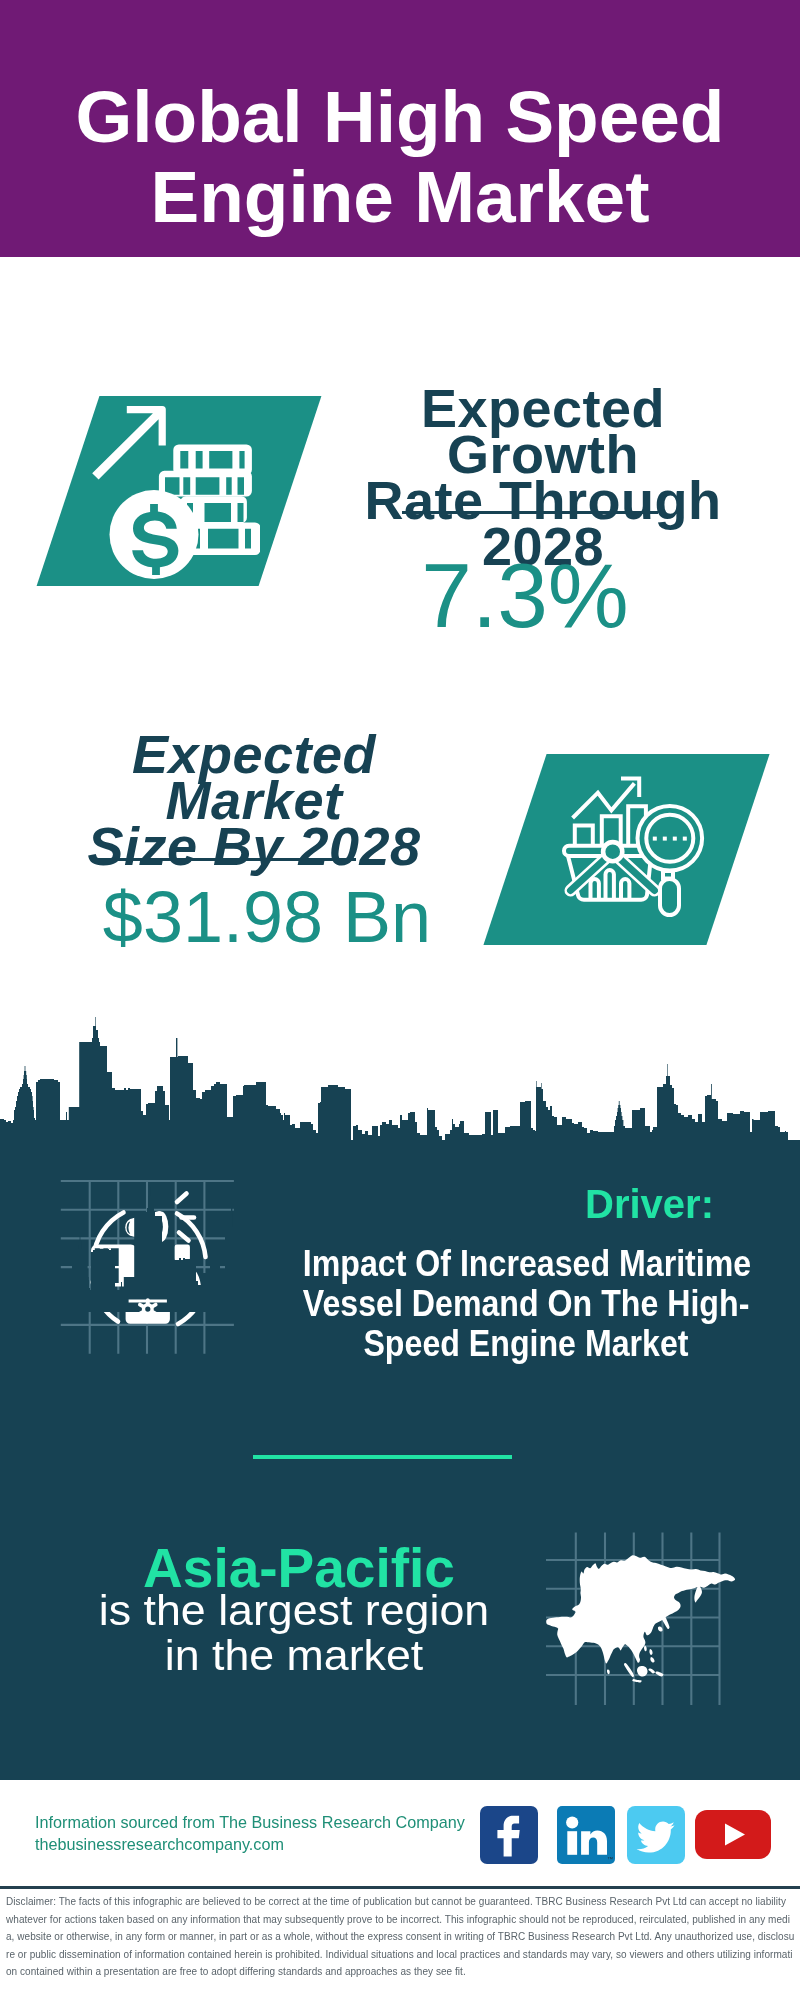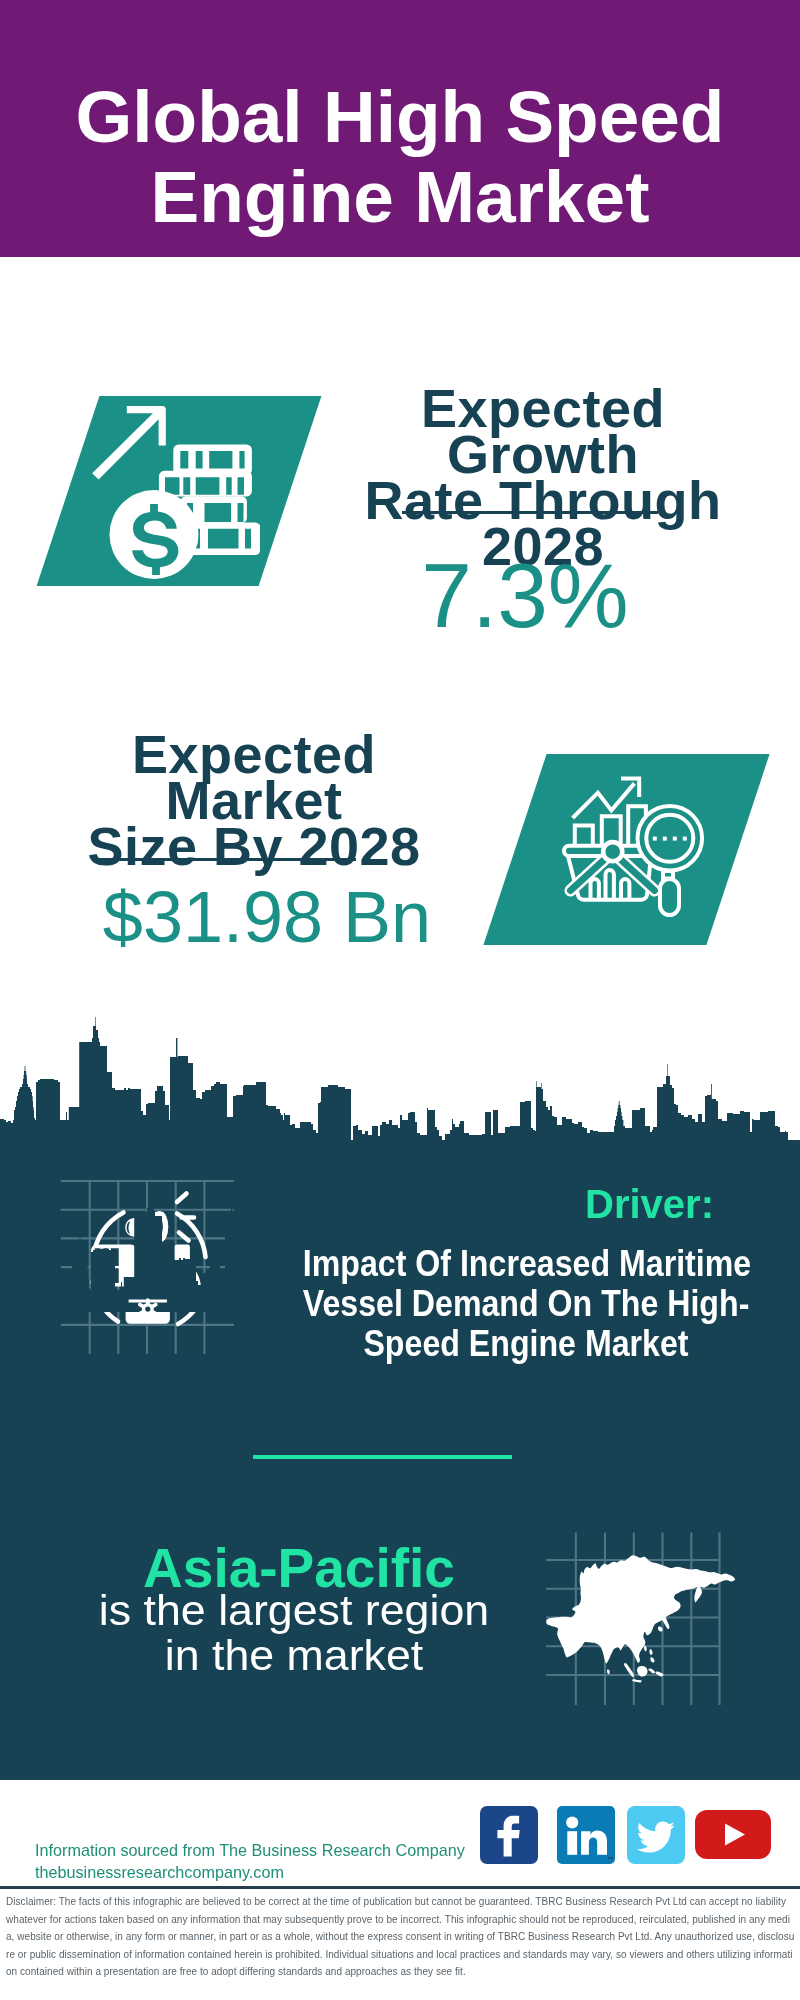--- a/index.html
+++ b/index.html
@@ -104,21 +104,21 @@
       <path d="M103 99 h10 v7.5 h-10 Z" fill="#1b9086"></path>
       <rect x="100" y="107" width="19" height="36" rx="9.5" fill="#1b9086"></rect>
     </g>
     <g fill="#ffffff">
       <rect x="92.8" y="64.6" width="4" height="4"></rect>
       <rect x="102.8" y="64.6" width="4" height="4"></rect>
       <rect x="112.8" y="64.6" width="4" height="4"></rect>
       <rect x="122.8" y="64.6" width="4" height="4"></rect>
     </g>
   </svg>
-  <div class="statlabel" style="left:64px;top:731px;width:380px;">
+  <div class="statlabel" style="left:64px;top:731px;width:380px;font-style:italic;">
     <span>Expected Market</span><br>
     <span>Size By 2028</span>
   </div>
   <div class="rule" style="left:98px;top:858px;width:258px;"></div>
   <div class="statval" style="left:72px;top:881px;width:390px;font-size:72px;">$31.98 Bn</div>
 
   <div class="darksec"></div>
   <svg class="skyline" viewBox="0 0 800 140" width="800" height="140" preserveAspectRatio="none">
     <path d="M 0 137 L 0 114 L 4 114 L 4 115 L 6 115 L 6 117 L 8 117 L 8 116 L 11 116 L 11 118 L 13 118 L 13 115 L 14 115 L 14 105 L 15 105 L 15 102 L 16 102 L 16 96 L 17 96 L 17 91 L 18 91 L 18 87 L 19 87 L 19 84 L 20 84 L 20 82 L 22 82 L 22 79 L 23 79 L 23 74 L 23.6 74 L 23.6 70 L 24 70 L 24 66 L 24.6 66 L 24.6 61 L 25.4 61 L 25.4 66 L 26.2 66 L 26.2 70 L 26.8 70 L 26.8 74 L 27 74 L 27 79 L 28 79 L 28 82 L 30 82 L 30 84 L 31 84 L 31 87 L 32 87 L 32 91 L 32.6 91 L 32.6 96 L 33 96 L 33 102 L 33.6 102 L 33.6 105 L 34 105 L 34 113 L 35 113 L 35 115 L 36 115 L 36 77 L 38 77 L 38 75 L 40 75 L 40 74 L 54 74 L 54 75 L 58 75 L 58 77 L 60 77 L 60 115 L 66 115 L 66 107 L 67 107 L 67 115 L 68.8 115 L 68.8 102 L 79.2 102 L 79.2 37 L 92 37 L 92 33 L 93 33 L 93 21 L 95 21 L 95 12 L 95.6 12 L 95.6 21 L 96 21 L 96 25 L 98 25 L 98 33 L 99 33 L 99 37 L 100 37 L 100 41 L 107 41 L 107 67 L 112 67 L 112 83 L 115 83 L 115 85 L 124 85 L 124 83 L 126 83 L 126 85 L 128 85 L 128 83 L 130 83 L 130 84 L 141 84 L 141 106 L 143 106 L 143 110 L 146 110 L 146 99 L 148 99 L 148 98 L 155 98 L 155 86 L 157 86 L 157 81 L 163 81 L 163 86 L 165 86 L 165 100 L 169 100 L 169 115 L 170 115 L 170 52 L 176 52 L 176 33 L 176.6 33 L 176.6 33 L 177.4 33 L 177.4 52 L 178 52 L 178 51 L 188 51 L 188 58 L 193 58 L 193 85 L 196 85 L 196 93 L 200 93 L 200 94 L 202 94 L 202 87 L 205 87 L 205 85 L 211 85 L 211 81 L 214 81 L 214 79 L 216 79 L 216 77 L 220 77 L 220 79 L 227 79 L 227 112 L 233 112 L 233 91 L 236 91 L 236 90 L 243 90 L 243 81 L 244 81 L 244 80 L 256 80 L 256 77 L 258 77 L 258 77 L 266 77 L 266 100 L 268 100 L 268 101 L 276 101 L 276 104 L 280 104 L 280 108 L 281 108 L 281 110 L 283 110 L 283 115 L 284 115 L 284 108 L 285 108 L 285 110 L 290 110 L 290 120 L 292 120 L 292 119 L 295 119 L 295 123 L 300 123 L 300 117 L 311 117 L 311 119 L 313 119 L 313 125 L 316 125 L 316 128 L 318 128 L 318 98 L 320 98 L 320 97 L 321 97 L 321 82 L 328 82 L 328 80 L 338 80 L 338 82 L 345 82 L 345 84 L 346 84 L 346 84 L 351 84 L 351 136 L 353 136 L 353 121 L 356 121 L 356 120 L 358 120 L 358 125 L 362 125 L 362 129 L 365 129 L 365 126 L 368 126 L 368 130 L 372 130 L 372 121 L 375 121 L 375 121 L 378 121 L 378 131 L 380 131 L 380 120 L 382 120 L 382 117 L 386 117 L 386 119 L 389 119 L 389 115 L 392 115 L 392 120 L 398 120 L 398 123 L 400 123 L 400 110 L 402 110 L 402 115 L 408 115 L 408 108 L 410 108 L 410 107 L 415 107 L 415 117 L 417 117 L 417 128 L 420 128 L 420 130 L 427 130 L 427 103 L 428 103 L 428 105 L 435 105 L 435 122 L 437 122 L 437 125 L 439 125 L 439 131 L 442 131 L 442 137 L 445 137 L 445 129 L 450 129 L 450 125 L 452 125 L 452 114 L 453 114 L 453 119 L 455 119 L 455 122 L 459 122 L 459 119 L 460 119 L 460 116 L 464 116 L 464 128 L 469 128 L 469 130 L 482 130 L 482 129 L 485 129 L 485 107 L 487 107 L 487 107 L 491 107 L 491 130 L 493 130 L 493 105 L 495 105 L 495 105 L 498 105 L 498 128 L 505 128 L 505 122 L 510 122 L 510 121 L 515 121 L 515 121 L 520 121 L 520 97 L 525 97 L 525 96 L 531 96 L 531 123 L 533 123 L 533 125 L 535 125 L 535 126 L 536 126 L 536 76 L 536.6 76 L 536.6 82 L 541 82 L 541 78 L 541.6 78 L 541.6 84 L 543 84 L 543 96 L 546 96 L 546 102 L 548 102 L 548 105 L 550 105 L 550 101 L 552 101 L 552 111 L 554 111 L 554 112 L 557 112 L 557 120 L 562 120 L 562 112 L 566 112 L 566 114 L 572 114 L 572 118 L 574 118 L 574 119 L 578 119 L 578 117 L 582 117 L 582 122 L 584 122 L 584 123 L 587 123 L 587 128 L 590 128 L 590 125 L 593 125 L 593 126 L 598 126 L 598 127 L 604 127 L 604 127 L 614 127 L 614 121 L 615 121 L 615 115 L 616 115 L 616 111 L 617 111 L 617 107 L 617.6 107 L 617.6 103 L 618.2 103 L 618.2 100 L 618.8 100 L 618.8 96 L 619.6 96 L 619.6 100 L 620.4 100 L 620.4 103 L 621 103 L 621 107 L 621.6 107 L 621.6 111 L 622.4 111 L 622.4 115 L 623.4 115 L 623.4 121 L 625 121 L 625 123 L 632 123 L 632 105 L 640 105 L 640 103 L 645 103 L 645 121 L 650 121 L 650 127 L 652 127 L 652 125 L 653 125 L 653 122 L 657 122 L 657 82 L 663 82 L 663 79 L 666 79 L 666 71 L 667 71 L 667 59 L 667.6 59 L 667.6 71 L 670 71 L 670 80 L 672 80 L 672 83 L 674 83 L 674 99 L 676 99 L 676 100 L 678 100 L 678 108 L 681 108 L 681 110 L 684 110 L 684 112 L 688 112 L 688 110 L 692 110 L 692 114 L 695 114 L 695 117 L 698 117 L 698 109 L 702 109 L 702 117 L 705 117 L 705 91 L 707 91 L 707 90 L 711 90 L 711 79 L 711.8 79 L 711.8 94 L 716 94 L 716 96 L 718 96 L 718 114 L 722 114 L 722 116 L 727 116 L 727 108 L 733 108 L 733 109 L 740 109 L 740 106 L 744 106 L 744 107 L 750 107 L 750 127 L 752 127 L 752 114 L 753.5 114 L 753.5 115 L 760 115 L 760 107 L 768 107 L 768 106 L 775 106 L 775 121 L 778 121 L 778 122 L 780 122 L 780 127 L 785 127 L 785 126 L 786 126 L 786 127 L 788 127 L 788 137 L 800 137 L 800 137 Z" fill="#174253"></path>
   </svg>
@@ -202,21 +202,21 @@
 
   <svg class="icnwrap" style="left:545px;top:1525px;" width="200" height="180" viewBox="0 0 200 180">
     <g stroke="#4e7586" stroke-width="2.1" fill="none">
       <path d="M30.8 7.5 V180 M60 7.5 V180 M88.8 7.5 V180 M117.5 7.5 V180 M146.3 7.5 V180 M174.5 7.5 V180"></path>
       <path d="M1 35 H175 M1 63.8 H175 M1 92.5 H175 M1 121.3 H175 M1 150 H175"></path>
     </g>
     <path fill="#ffffff" d="M34.7 55.0C34.7 53.4 34.9 51.4 35.2 50.0C35.5 48.6 36.1 46.8 36.6 46.5C37.1 46.2 37.9 48.7 38.4 48.4C38.9 48.1 38.9 45.6 39.5 44.5C40.1 43.4 41.2 42.2 42.2 42.0C43.2 41.8 44.2 43.5 45.2 43.2C46.2 42.9 47.1 40.8 48.0 40.0C48.9 39.2 49.8 38.0 50.4 38.2C51.0 38.4 51.2 40.5 51.8 41.4C52.4 42.3 53.0 43.9 53.8 43.8C54.6 43.7 55.5 41.8 56.4 41.0C57.3 40.2 58.4 39.0 59.4 38.8C60.4 38.6 61.4 39.9 62.4 39.8C63.4 39.7 64.3 38.7 65.4 38.2C66.5 37.7 67.7 36.9 68.8 36.8C69.9 36.7 71.0 37.7 72.2 37.4C73.4 37.1 74.6 35.5 75.8 35.2C77.0 34.9 78.2 36.1 79.4 35.8C80.6 35.5 81.9 34.1 83.2 33.2C84.5 32.3 85.7 30.9 87.0 30.5C88.3 30.1 89.7 30.6 91.0 31.0C92.3 31.4 93.6 32.7 95.0 32.8C96.4 32.9 98.1 31.4 99.5 31.8C100.9 32.2 102.2 34.3 103.5 35.2C104.8 36.1 105.8 36.7 107.0 37.2C108.2 37.7 109.5 37.6 111.0 38.0C112.5 38.4 114.3 39.2 116.0 39.8C117.7 40.4 119.2 40.9 121.0 41.4C122.8 41.9 124.8 42.9 126.5 43.0C128.2 43.1 129.8 41.9 131.5 41.8C133.2 41.7 134.8 42.1 136.5 42.4C138.2 42.7 139.8 43.4 141.5 43.8C143.2 44.2 144.9 44.6 146.5 44.6C148.1 44.6 149.5 43.9 151.0 44.0C152.5 44.1 154.0 45.1 155.5 45.4C157.0 45.7 158.5 45.7 160.0 46.0C161.5 46.3 163.1 47.0 164.5 47.2C165.9 47.4 167.2 46.8 168.5 47.0C169.8 47.2 171.2 47.8 172.5 48.2C173.8 48.6 175.2 49.5 176.5 49.6C177.8 49.7 178.8 48.6 180.0 48.6C181.2 48.6 182.4 49.2 183.5 49.6C184.6 50.0 185.6 50.3 186.5 50.8C187.4 51.3 188.4 51.9 189.0 52.6C189.6 53.3 190.4 54.2 190.0 54.8C189.6 55.4 187.8 56.3 186.5 56.4C185.2 56.5 183.8 55.3 182.5 55.2C181.2 55.1 180.4 55.2 179.0 55.6C177.6 56.0 175.5 56.9 174.0 57.6C172.5 58.3 171.3 59.5 170.0 59.6C168.7 59.7 167.5 58.2 166.3 58.4C165.0 58.6 163.8 60.2 162.5 60.9C161.2 61.6 160.2 62.6 158.8 62.7C157.4 62.8 155.5 61.5 154.0 61.6C152.5 61.7 151.3 62.7 150.0 63.1C148.7 63.5 147.5 63.8 146.3 64.0C145.1 64.2 144.0 64.4 143.0 64.6C142.0 64.8 141.0 65.0 140.0 65.2C139.0 65.5 138.0 65.7 137.0 66.1C136.0 66.5 134.8 67.2 133.8 67.7C132.8 68.2 131.7 68.6 131.0 69.1C130.3 69.6 129.7 70.3 129.4 70.9C129.1 71.5 128.9 72.0 129.0 72.6C129.1 73.2 129.5 74.0 130.0 74.6C130.5 75.2 131.4 75.7 132.0 76.1C132.6 76.5 133.3 76.7 133.8 77.1C134.3 77.5 134.7 78.0 135.0 78.6C135.3 79.2 135.6 80.2 135.6 80.9C135.6 81.7 135.1 82.5 134.8 83.1C134.5 83.7 134.3 84.1 133.8 84.6C133.3 85.1 132.6 85.7 132.0 86.1C131.4 86.5 130.8 86.7 130.0 87.1C129.2 87.5 128.3 88.0 127.5 88.4C126.7 88.8 125.8 89.1 125.0 89.6C124.2 90.0 123.3 90.6 122.5 91.1C121.7 91.6 120.8 92.2 120.0 92.7C119.2 93.2 118.6 93.6 118.0 94.1C117.4 94.6 117.1 95.2 116.5 95.6C115.9 96.0 115.2 96.3 114.5 96.6C113.8 96.9 113.1 97.1 112.5 97.4C111.9 97.7 111.1 98.1 110.6 98.6C110.1 99.1 109.6 99.6 109.2 100.2C108.8 100.8 108.5 101.5 108.2 102.2C107.9 102.9 107.7 103.8 107.4 104.6C107.1 105.4 106.8 106.3 106.4 107.0C106.0 107.7 105.5 108.3 105.0 108.8C104.5 109.3 103.9 109.8 103.4 110.0C102.9 110.2 102.2 110.5 101.8 110.2C101.4 109.9 101.1 109.0 100.8 108.4C100.5 107.8 100.1 106.7 99.8 106.8C99.5 106.9 99.0 108.1 98.8 108.8C98.6 109.5 98.4 110.4 98.4 111.2C98.4 112.0 98.7 112.9 99.0 113.6C99.3 114.3 99.8 114.9 100.0 115.6C100.2 116.3 100.5 117.2 100.4 118.0C100.3 118.8 99.8 119.7 99.4 120.4C99.0 121.1 98.5 121.7 98.0 122.4C97.5 123.1 97.1 123.7 96.6 124.4C96.1 125.1 95.6 126.0 95.2 126.8C94.8 127.6 94.4 128.5 94.2 129.4C94.0 130.3 94.1 131.1 94.2 132.0C94.3 132.9 95.0 133.8 95.0 134.6C95.0 135.4 94.7 136.5 94.4 137.0C94.1 137.5 93.5 138.0 93.0 137.8C92.5 137.6 92.1 136.5 91.6 135.6C91.1 134.7 90.7 133.6 90.2 132.6C89.7 131.6 89.3 130.5 88.8 129.6C88.3 128.7 87.9 127.8 87.4 127.0C86.9 126.2 86.4 125.4 85.8 124.6C85.2 123.8 84.6 122.9 84.0 122.2C83.4 121.5 82.7 120.9 82.0 120.4C81.3 119.9 80.6 119.1 80.0 119.2C79.4 119.3 78.9 120.3 78.4 121.0C77.9 121.7 77.5 122.5 77.0 123.2C76.5 123.9 76.0 125.4 75.6 125.4C75.2 125.4 74.8 123.9 74.4 123.4C74.0 122.9 73.6 122.3 73.0 122.2C72.4 122.1 71.2 122.6 70.5 123.0C69.8 123.4 69.0 123.9 68.5 124.5C68.0 125.1 67.9 125.8 67.5 126.6C67.1 127.4 66.5 128.5 66.0 129.5C65.5 130.5 65.2 131.7 64.7 132.8C64.2 133.9 63.6 135.0 63.0 136.0C62.4 137.0 61.8 138.6 61.3 138.6C60.8 138.6 60.4 137.1 60.0 136.0C59.6 134.9 59.3 133.3 59.0 132.0C58.7 130.7 58.4 129.2 58.0 128.0C57.6 126.8 57.3 125.6 56.8 124.5C56.3 123.4 55.8 122.4 55.2 121.6C54.6 120.8 53.9 120.1 53.2 119.6C52.5 119.1 51.8 118.7 51.0 118.4C50.2 118.1 49.4 118.0 48.5 117.8C47.6 117.6 46.5 117.5 45.5 117.4C44.5 117.3 43.4 117.3 42.5 117.2C41.6 117.1 41.0 116.8 40.3 117.0C39.6 117.2 39.0 117.9 38.4 118.7C37.8 119.5 37.4 120.6 36.6 121.6C35.8 122.6 34.7 123.8 33.7 124.8C32.8 125.8 32.0 126.7 30.9 127.6C29.8 128.5 28.4 129.3 27.2 130.0C26.0 130.7 24.4 131.4 23.5 131.8C22.6 132.2 22.2 132.8 21.6 132.3C21.0 131.8 20.5 130.3 20.0 129.0C19.5 127.7 19.1 125.6 18.7 124.4C18.3 123.2 17.9 122.7 17.4 121.8C16.9 120.9 16.5 119.8 16.0 118.8C15.5 117.8 15.1 116.6 14.6 115.6C14.1 114.5 13.6 113.6 13.2 112.5C12.8 111.4 12.3 110.3 12.2 109.2C12.1 108.1 12.5 106.9 12.6 106.0C12.8 105.1 13.4 104.2 13.1 103.6C12.8 103.0 11.9 102.6 11.0 102.2C10.1 101.8 9.0 101.7 8.0 101.4C7.0 101.1 5.8 100.6 4.8 100.2C3.8 99.8 2.5 99.6 1.9 99.0C1.3 98.4 1.2 97.3 1.2 96.5C1.2 95.7 1.3 95.0 1.9 94.4C2.5 93.9 3.6 93.5 4.6 93.2C5.6 92.9 6.9 92.9 8.0 92.7C9.1 92.5 10.3 92.4 11.5 92.3C12.7 92.2 13.8 92.1 15.0 92.0C16.2 91.9 17.3 91.7 18.5 91.7C19.7 91.7 20.9 91.7 22.0 91.8C23.1 91.9 24.3 92.5 25.2 92.4C26.1 92.3 26.9 91.9 27.6 91.4C28.3 90.9 28.9 89.9 29.4 89.2C29.9 88.5 30.7 87.6 30.6 87.0C30.5 86.4 29.6 86.0 29.0 85.6C28.4 85.2 27.3 84.9 27.2 84.4C27.1 83.9 27.9 83.0 28.6 82.4C29.3 81.8 30.5 81.3 31.4 80.8C32.3 80.3 33.5 80.0 34.2 79.2C34.9 78.4 35.3 77.2 35.6 76.0C35.9 74.8 36.0 73.3 36.0 72.0C36.0 70.7 35.4 69.3 35.4 68.0C35.4 66.7 35.9 65.4 35.8 64.0C35.7 62.6 35.2 61.0 35.0 59.5C34.8 58.0 34.7 56.6 34.7 55.0ZM153.8 60.5C154.5 60.6 155.5 62.4 156.0 63.5C156.5 64.6 157.0 65.9 157.0 67.0C157.0 68.1 156.5 69.0 156.0 70.0C155.5 71.0 154.7 72.1 154.0 73.0C153.3 73.9 152.6 74.8 152.0 75.5C151.4 76.2 150.9 77.6 150.5 77.5C150.1 77.4 149.7 76.1 149.5 75.0C149.3 73.9 149.3 72.3 149.5 71.0C149.7 69.7 150.1 68.3 150.5 67.0C150.9 65.7 151.5 64.1 152.0 63.0C152.5 61.9 153.1 60.4 153.8 60.5ZM118.0 89.5C118.8 89.7 119.8 91.0 120.5 92.0C121.2 93.0 121.5 94.3 122.0 95.5C122.5 96.7 123.1 97.8 123.5 99.0C123.9 100.2 124.6 101.7 124.5 102.5C124.4 103.3 123.6 104.2 123.0 104.0C122.4 103.8 121.7 102.5 121.0 101.5C120.3 100.5 119.7 99.2 119.0 98.0C118.3 96.8 117.5 95.7 117.0 94.5C116.5 93.3 115.8 91.8 116.0 91.0C116.2 90.2 117.2 89.3 118.0 89.5ZM121.0 81.5C121.8 81.5 122.9 82.3 123.5 83.0C124.1 83.7 124.7 84.8 124.5 85.5C124.3 86.2 123.2 87.0 122.5 87.0C121.8 87.0 120.6 86.2 120.0 85.5C119.4 84.8 118.8 83.7 119.0 83.0C119.2 82.3 120.2 81.5 121.0 81.5ZM115.0 101.5C115.7 101.6 116.6 102.3 117.0 103.0C117.4 103.7 117.8 104.9 117.5 105.5C117.2 106.1 116.2 106.6 115.5 106.5C114.8 106.4 113.9 105.7 113.5 105.0C113.1 104.3 112.8 103.1 113.0 102.5C113.2 101.9 114.3 101.4 115.0 101.5ZM80.5 138.0C81.3 138.4 82.9 140.6 84.0 142.0C85.1 143.4 86.2 145.1 87.0 146.5C87.8 147.9 88.9 149.6 89.0 150.5C89.1 151.4 88.2 152.3 87.5 152.0C86.8 151.7 85.5 149.8 84.5 148.5C83.5 147.2 82.4 145.5 81.5 144.0C80.6 142.5 79.2 140.5 79.0 139.5C78.8 138.5 79.7 137.6 80.5 138.0ZM88.5 154.0C89.3 153.8 91.2 154.8 92.5 155.0C93.8 155.2 96.0 155.1 96.5 155.5C97.0 155.9 96.3 157.2 95.5 157.5C94.7 157.8 92.8 157.2 91.5 157.0C90.2 156.8 88.0 156.5 87.5 156.0C87.0 155.5 87.7 154.2 88.5 154.0ZM93.5 142.0C94.5 141.2 96.7 140.8 98.0 141.0C99.3 141.2 100.8 142.0 101.5 143.0C102.2 144.0 102.7 145.8 102.5 147.0C102.3 148.2 101.5 149.8 100.5 150.5C99.5 151.2 97.7 151.7 96.5 151.5C95.3 151.3 94.2 150.5 93.5 149.5C92.8 148.5 92.0 146.8 92.0 145.5C92.0 144.2 92.5 142.8 93.5 142.0ZM105.0 124.0C105.4 123.7 106.6 124.8 107.0 125.5C107.4 126.2 107.7 127.8 107.5 128.5C107.3 129.2 106.5 130.2 106.0 130.0C105.5 129.8 104.7 128.5 104.5 127.5C104.3 126.5 104.6 124.3 105.0 124.0ZM106.0 132.0C106.5 131.8 107.9 132.8 108.5 133.5C109.1 134.2 109.7 135.8 109.5 136.5C109.3 137.2 108.2 137.8 107.5 137.5C106.8 137.2 105.8 135.9 105.5 135.0C105.2 134.1 105.5 132.2 106.0 132.0ZM104.5 143.5C105.2 143.4 106.6 143.9 107.5 144.5C108.4 145.1 109.9 146.3 110.0 147.0C110.1 147.7 108.8 148.6 108.0 148.5C107.2 148.4 106.2 147.1 105.5 146.5C104.8 145.9 103.7 145.5 103.5 145.0C103.3 144.5 103.8 143.6 104.5 143.5ZM111.5 146.5C112.3 146.4 114.3 147.0 115.5 147.5C116.7 148.0 118.3 148.8 118.5 149.5C118.7 150.2 117.4 151.4 116.5 151.5C115.6 151.6 114.0 150.6 113.0 150.0C112.0 149.4 110.8 148.6 110.5 148.0C110.2 147.4 110.7 146.6 111.5 146.5ZM100.0 120.5C100.4 120.4 101.2 121.7 101.5 122.5C101.8 123.3 101.8 124.9 101.5 125.5C101.2 126.1 100.4 126.4 100.0 126.0C99.6 125.6 99.0 123.9 99.0 123.0C99.0 122.1 99.6 120.6 100.0 120.5ZM62.5 144.5C62.9 144.3 64.2 144.8 64.5 145.5C64.8 146.2 64.8 147.9 64.5 148.5C64.2 149.1 63.4 149.3 63.0 149.0C62.6 148.7 62.1 147.2 62.0 146.5C61.9 145.8 62.1 144.7 62.5 144.5Z"></path>
   </svg>
 
   <div class="ftr"></div>
-  <div class="srctxt" style="left:35px;top:1812px;margin-top:28px;">
+  <div class="srctxt" style="left:35px;top:1812px;">
     <div>Information sourced from The Business Research Company</div>
     <div>thebusinessresearchcompany.com</div>
   </div>
   <div class="socialrow">
     <svg class="soc" style="left:480px;top:1806px;" width="58" height="58" viewBox="0 0 58 58">
       <rect x="0" y="0" width="58" height="58" rx="7" fill="#1b4689"></rect>
       <path d="M39.1 9.8 h-6.2 c-5.6 0 -9.3 4 -9.3 10.2 v4.1 h-6.2 v8.2 h6.2 v18.2 h8.1 v-18.2 h7.1 l0.9 -8.2 h-8 v-3.5 c0 -1.9 1 -3.1 2.7 -3.1 h4.7 z" fill="#ffffff"></path>
     </svg>
     <svg class="soc" style="left:557px;top:1806px;" width="58" height="58" viewBox="0 0 58 58">
       <rect x="0" y="0" width="58" height="58" rx="5" fill="#0b7bb5"></rect>

